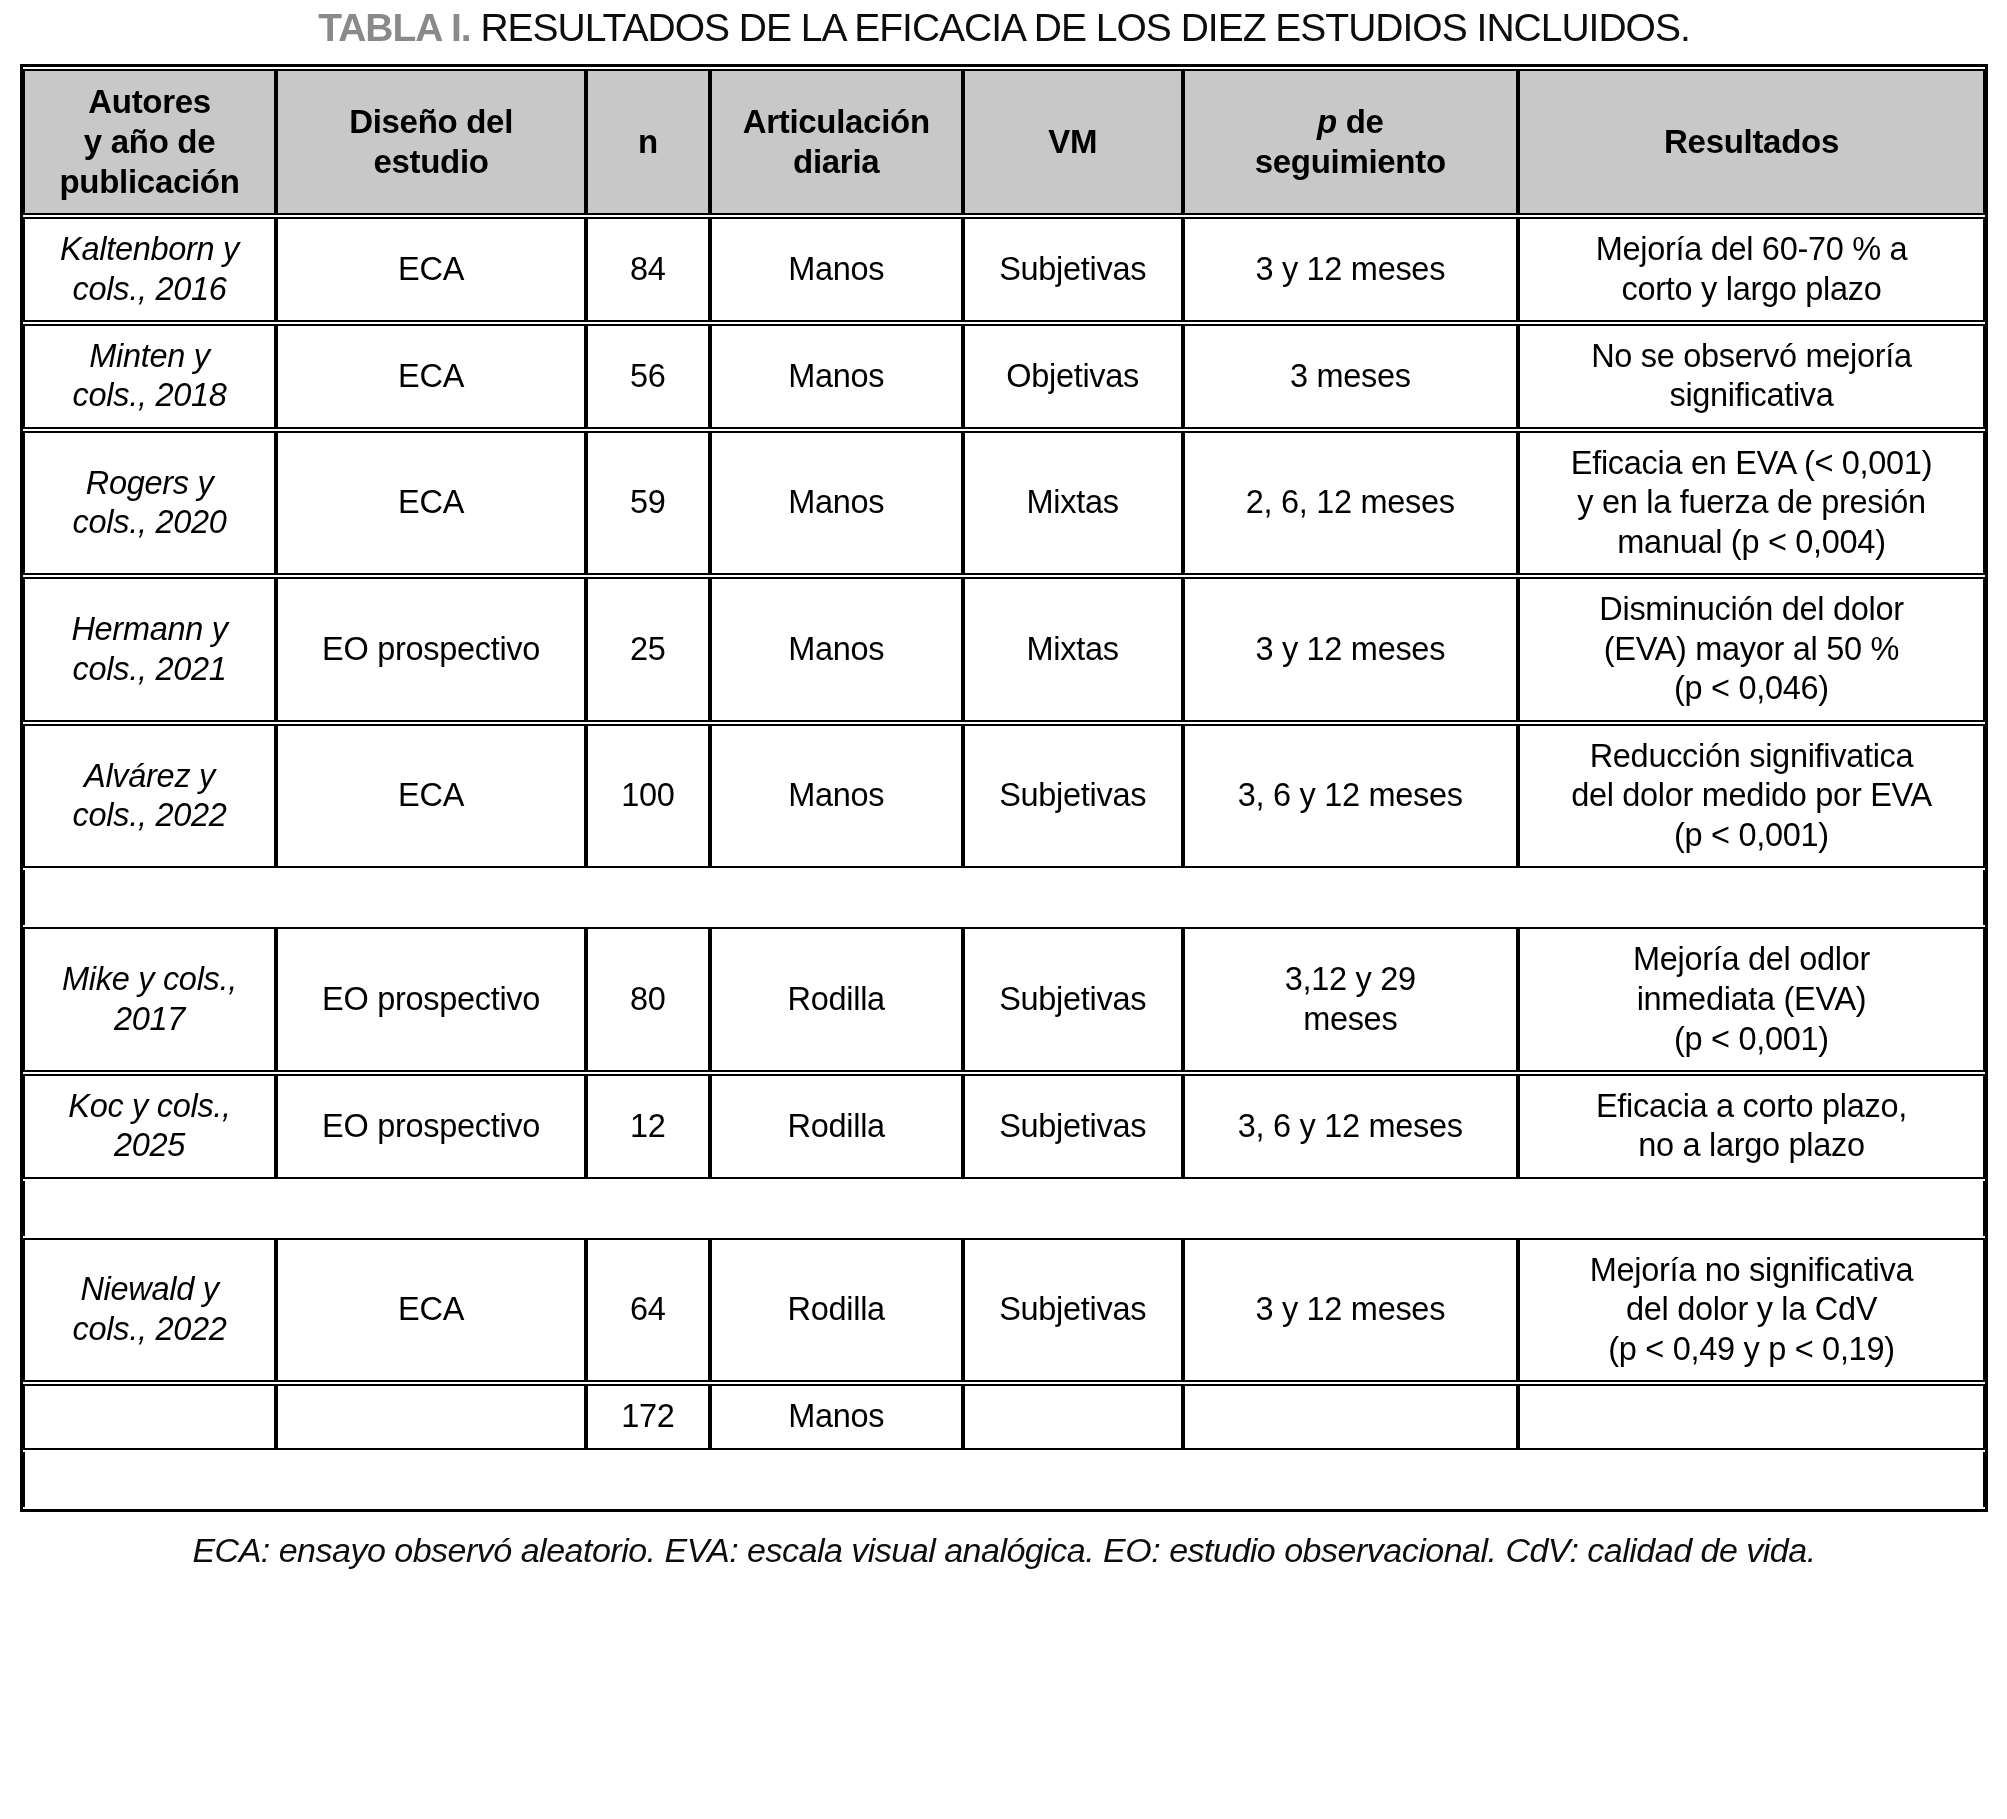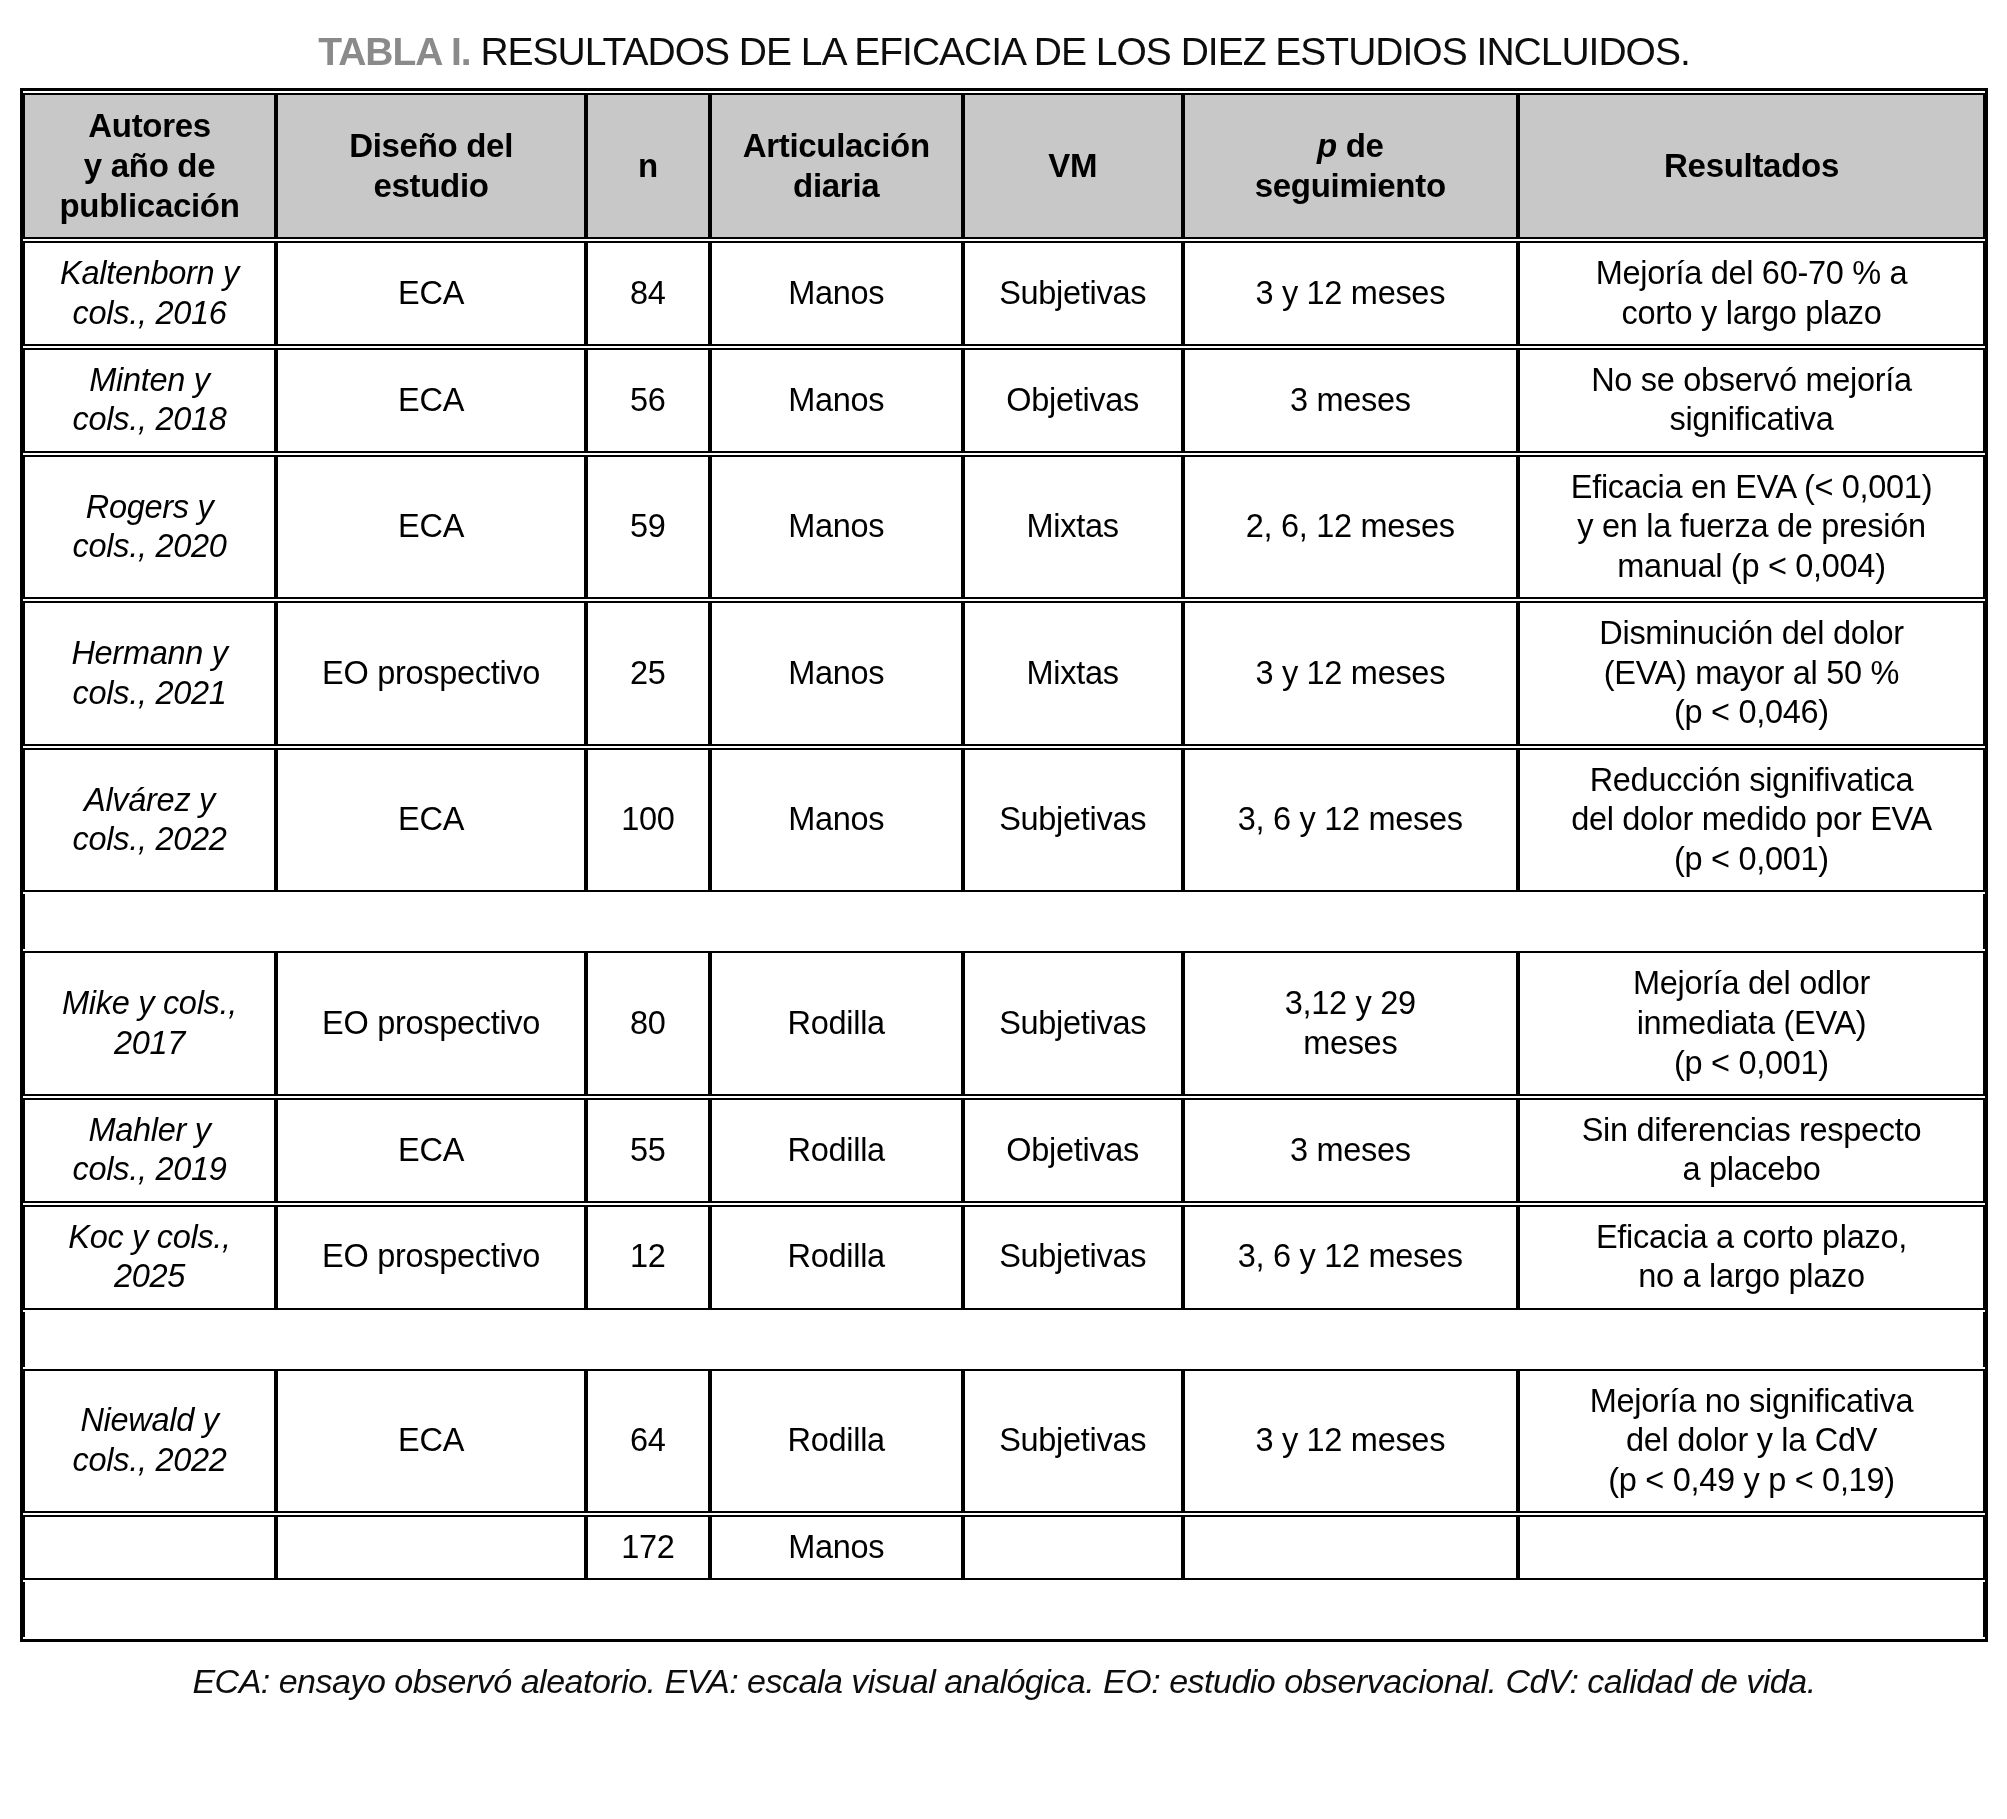--- a/index.html
+++ b/index.html
@@ -1,20 +1,20 @@
 <!DOCTYPE html>
 <html style="--bg: #ffffff; --text: #000000; --border: #000000; --header-bg: #c8c8c8; --title-label: #8a8a8a;"><head>
 <meta charset="utf-8">
 <style>
   html, body { margin: 0; padding: 0; background: #ffffff; }
   .page {
     width: 2008px;
     height: 1819px;
     box-sizing: border-box;
-    padding-top: 30px;
+    padding-top: 6px;
     background: var(--bg, #ffffff);
     font-family: "Liberation Sans", "DejaVu Sans", sans-serif;
     color: var(--text, #000000);
     overflow: hidden;
   }
   .title {
     text-align: center;
     font-size: 39px;
     letter-spacing: -1px;
     white-space: nowrap;
@@ -176,31 +176,20 @@
           <td class="cell-n">80</td>
           <td class="cell-joint">Rodilla</td>
           <td class="cell-vm">Subjetivas</td>
           <td class="cell-followup">3,12 y 29
 meses</td>
           <td class="cell-results">Mejoría del odlor
 inmediata (EVA)
 (p &lt; 0,001)</td>
         </tr>
         <tr>
-          <td class="cell-authors">Mahler y
-cols., 2019</td>
-          <td class="cell-design">ECA</td>
-          <td class="cell-n">55</td>
-          <td class="cell-joint">Rodilla</td>
-          <td class="cell-vm">Objetivas</td>
-          <td class="cell-followup">3 meses</td>
-          <td class="cell-results">Sin diferencias respecto
-a placebo</td>
-        </tr>
-        <tr>
           <td class="cell-authors">Koc y cols.,
 2025</td>
           <td class="cell-design">EO prospectivo</td>
           <td class="cell-n">12</td>
           <td class="cell-joint">Rodilla</td>
           <td class="cell-vm">Subjetivas</td>
           <td class="cell-followup">3, 6 y 12 meses</td>
           <td class="cell-results">Eficacia a corto plazo,
 no a largo plazo</td>
         </tr>

